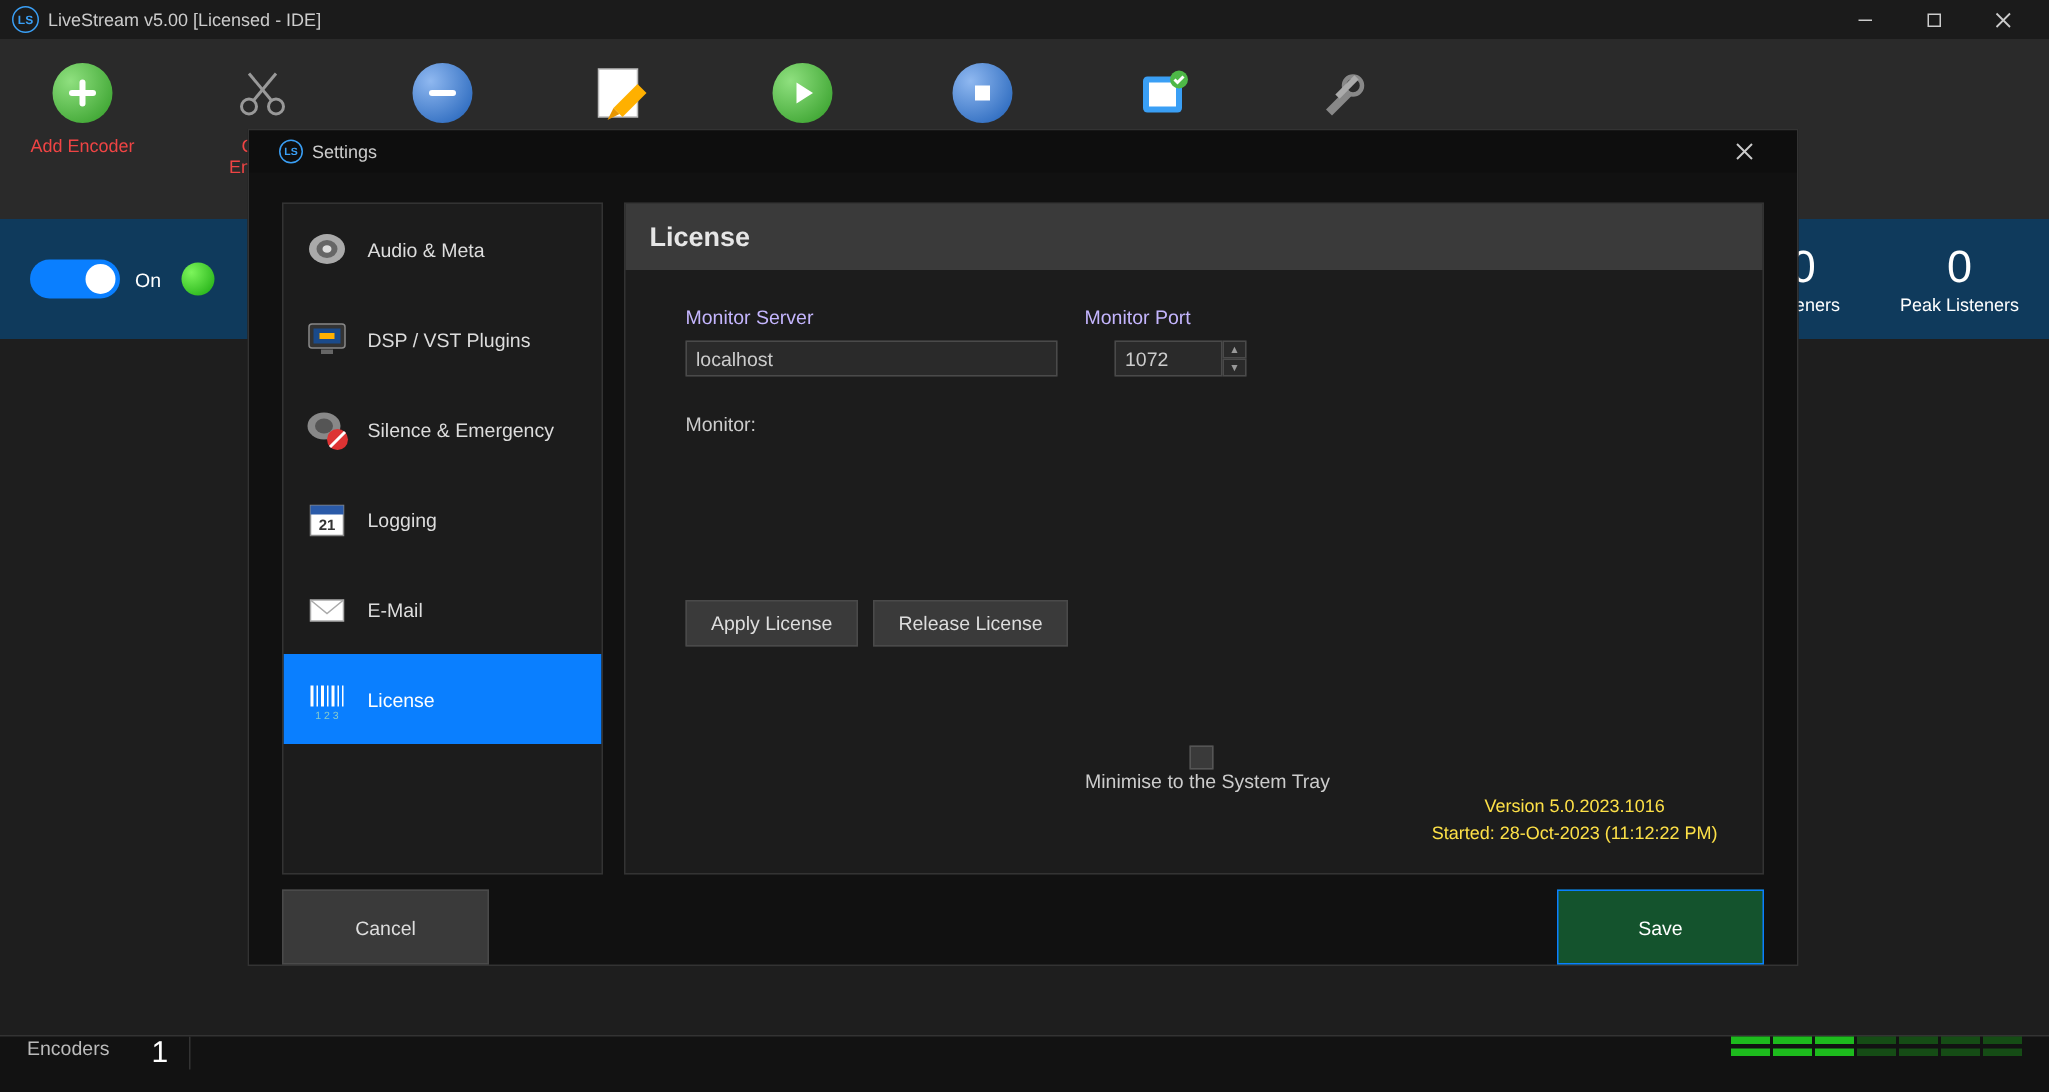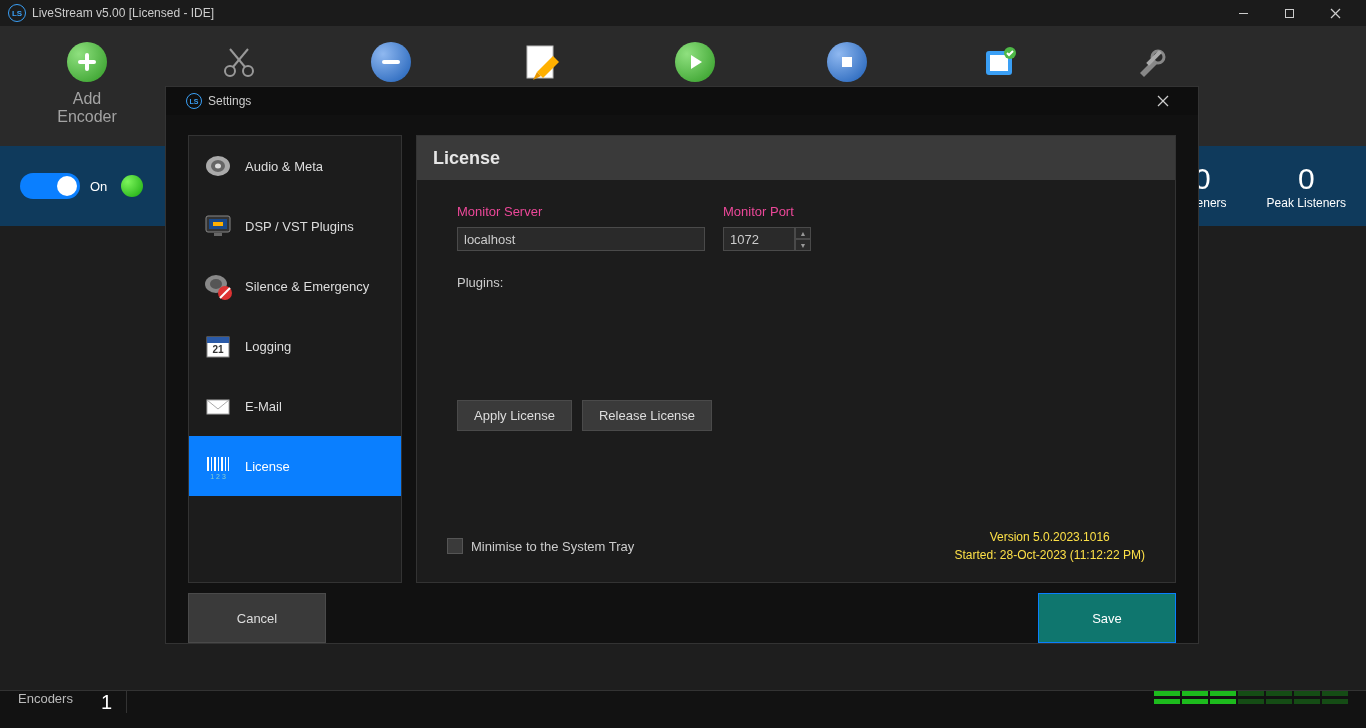--- a/index.html
+++ b/index.html
@@ -7,21 +7,21 @@
 
 
 .titlebar { height:26px; background:#1b1b1b; display:flex; align-items:center; padding:0 8px; }
 .titlebar .logo { width:18px; height:18px; border:1px solid #3a9ff5; border-radius:50%; display:flex; align-items:center; justify-content:center; font-size:8px; color:#3a9ff5; font-weight:bold; margin-right:6px; }
 .titlebar .title { color:#ccc; font-size:12px; flex:1; }
 .winbtns { display:flex; gap:0; }
 .winbtn { width:46px; height:26px; display:flex; align-items:center; justify-content:center; color:#ccc; font-size:12px; }
 
 
 .toolbar { height:120px; background:#2a2a2a; display:flex; align-items:flex-start; padding:16px 20px 0 20px; gap:50px; }
-.toolbtn { display:flex; flex-direction:column; align-items:center; gap:8px; color:#a3a3a3; font-size:16px; text-align:center; width:70px;margin-left:32px; }
+.toolbtn { display:flex; flex-direction:column; align-items:center; gap:8px; color:#ef4444; font-size:12px; text-align:center; width:70px; }
 .toolicon { width:40px; height:40px; border-radius:50%; display:flex; align-items:center; justify-content:center; }
 
 
 .statusstrip { height:80px; background:#0f3a5c; display:flex; align-items:center; padding:0 20px; }
 .toggle { width:60px; height:26px; background:#0a7fff; border-radius:13px; position:relative; }
 .toggle .knob { position:absolute; right:3px; top:3px; width:20px; height:20px; background:#fff; border-radius:50%; }
 .onlabel { margin-left:10px; color:#fff; font-size:13px; }
 .greencircle { width:22px; height:22px; background:radial-gradient(circle at 30% 30%,#7cf55b,#18a80e); border-radius:50%; margin-left:14px; }
 .statspacer { flex:1; }
 .statcol { text-align:center; color:#fff; margin-left:40px; }
@@ -43,40 +43,40 @@
 .side-item.selected { background:#0a7fff; color:#fff; }
 .side-icon { width:32px; height:32px; display:flex; align-items:center; justify-content:flex-end; font-size:22px; }
 
 
 .content { flex:1; border:1px solid #333; background:#1c1c1c; display:flex; flex-direction:column; }
 .content-header { height:44px; background:#3a3a3a; display:flex; align-items:center; padding-left:16px; color:#e6e6e6; font-size:18px; font-weight:600; }
 .content-inner { padding:24px 40px; flex:1; position:relative; }
 
 .formrow { display:flex; gap:18px; margin-bottom:10px; }
 .formcol { display:flex; flex-direction:column; }
-.formlabel { color:#ec4899; font-size:13px; margin-bottom:8px; }
+.formlabel { color:#c4b5fd; font-size:13px; margin-bottom:8px; }
 .textinput { background:#2a2a2a; border:1px solid #4a4a4a; color:#ccc; padding:10px 6px; font-size:13px; height:24px; }
 .textinput.mono { width:248px; }
-.spinwrap { display:flex; }
+.spinwrap { display:flex;margin-left:20px; }
 .spinbtns { display:flex; flex-direction:column; }
 .spinbtn { width:16px; height:12px; background:#2a2a2a; border:1px solid #4a4a4a; color:#999; font-size:7px; display:flex; align-items:center; justify-content:center; }
 .statuslbl { margin-top:24px; font-size:13px; color:#ccc; }
 
 .btnrow { display:flex; gap:10px; margin-top:110px; }
 .btn { background:#3a3a3a; border:1px solid #4a4a4a; color:#ddd; padding:7px 16px; font-size:13px; cursor:pointer; }
 
-.footer-row { position:absolute; bottom:18px; left:30px; right:30px; display:flex; align-items:center; }
+.footer-row { position:absolute; bottom:18px; left:48px; right:30px; display:flex; align-items:center;flex-direction:column; }
 .chk { width:16px; height:16px; background:#3a3a3a; border:1px solid #555; margin-right:8px; }
 .chklbl { color:#ccc; font-size:13px; }
 .verinfo { margin-left:auto; text-align:center; color:#fde047; font-size:12px; line-height:1.5; }
 
 .modal-footer { height:50px; display:flex; padding:0 22px; }
 .modal-footer .btn.wide { width:138px; text-align:center; }
 .modal-footer .spacer { flex:1; }
-.btn.primary { background:#0f766e; border-color:#0a7fff; color:#fff; }
+.btn.primary { background:#14532d; border-color:#0a7fff; color:#fff; }
 
 
 .bottombar { position:absolute; bottom:0; left:0; right:0; height:38px; background:#121212; border-top:1px solid #333; display:flex; padding:0 18px; }
 .bottombar .lbl { color:#bbb; font-size:13px; }
 .bottombar .num { color:#fff; font-size:20px; margin-left:28px; }
 .bottombar .sep { width:1px; height:22px; background:#333; margin:0 14px; }
 .meters { margin-left:auto; display:flex; flex-direction:column; gap:3px; }
 .meter { display:flex; gap:2px; }
 .seg { width:26px; height:5px; background:#1dbb1d; }
 .seg.dim { opacity:0.35; }
@@ -291,21 +291,21 @@
             <span class="formlabel">Monitor Port</span>
             <div class="spinwrap">
               <input class="textinput" style="width: 72px;" value="1072">
               <div class="spinbtns">
                 <div class="spinbtn">▲</div>
                 <div class="spinbtn">▼</div>
               </div>
             </div>
           </div>
         </div>
-        <div class="statuslbl">Plugins:</div>
+        <div class="statuslbl">Monitor:</div>
 
         <div class="btnrow">
           <button class="btn">Apply License</button>
           <button class="btn">Release License</button>
         </div>
 
         <div class="footer-row">
           <div class="chk"></div>
           <span class="chklbl">Minimise to the System Tray</span>
           <div class="verinfo">

